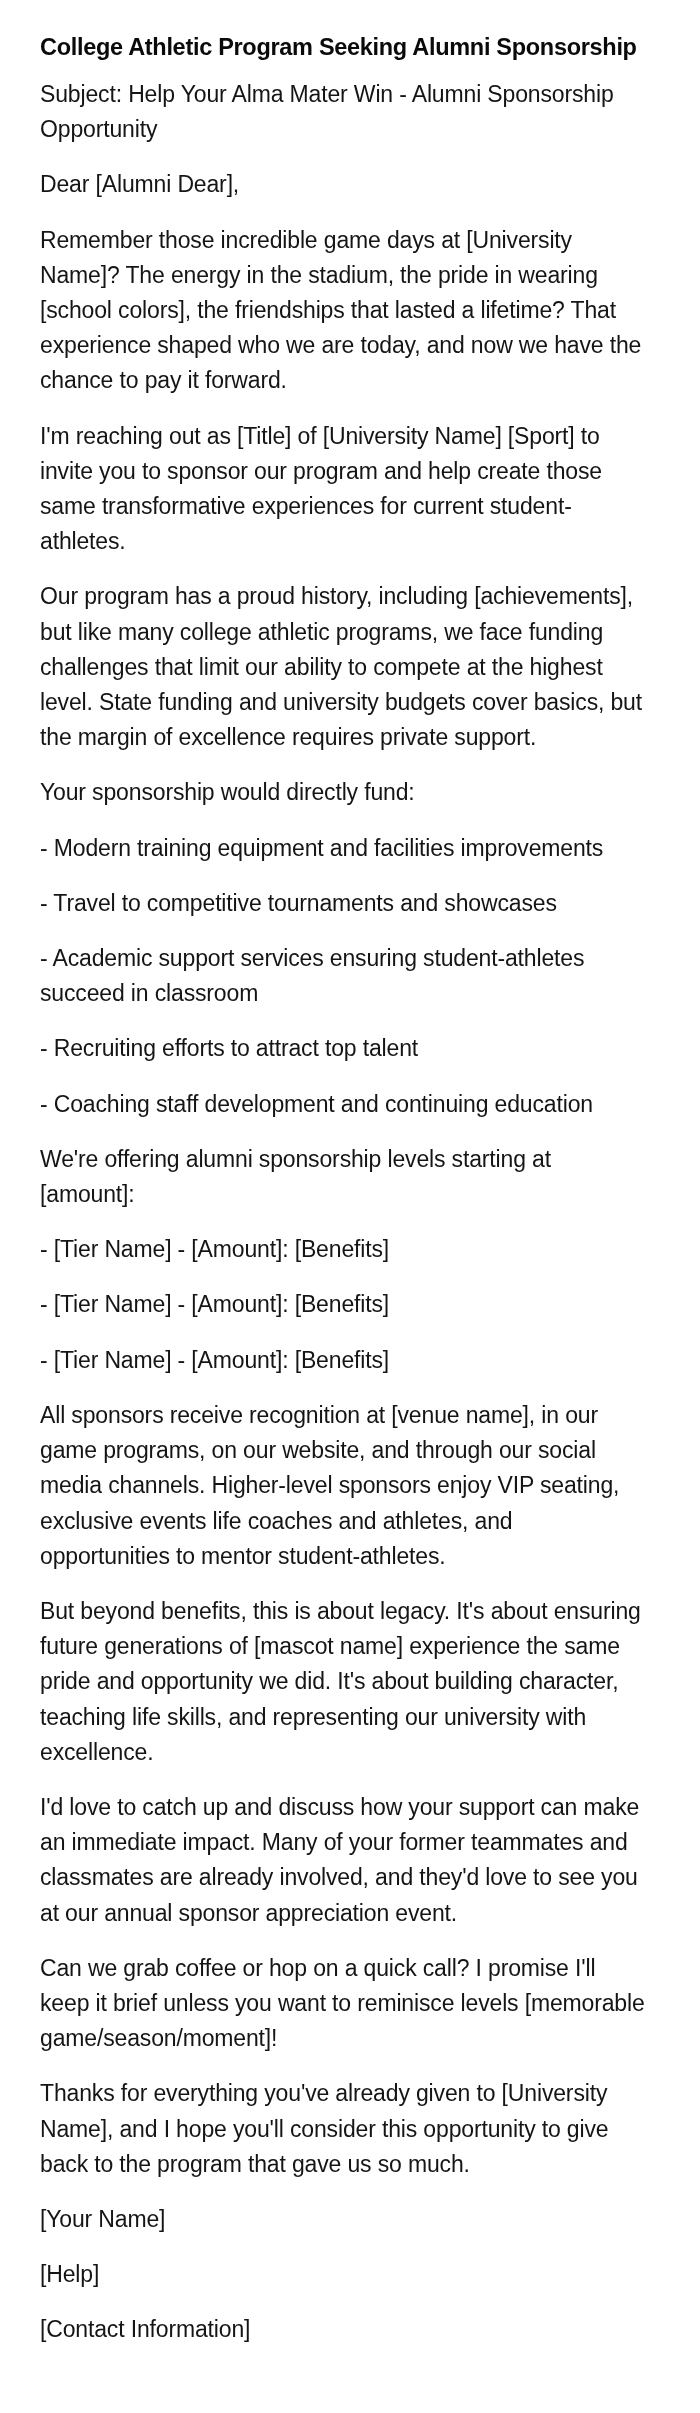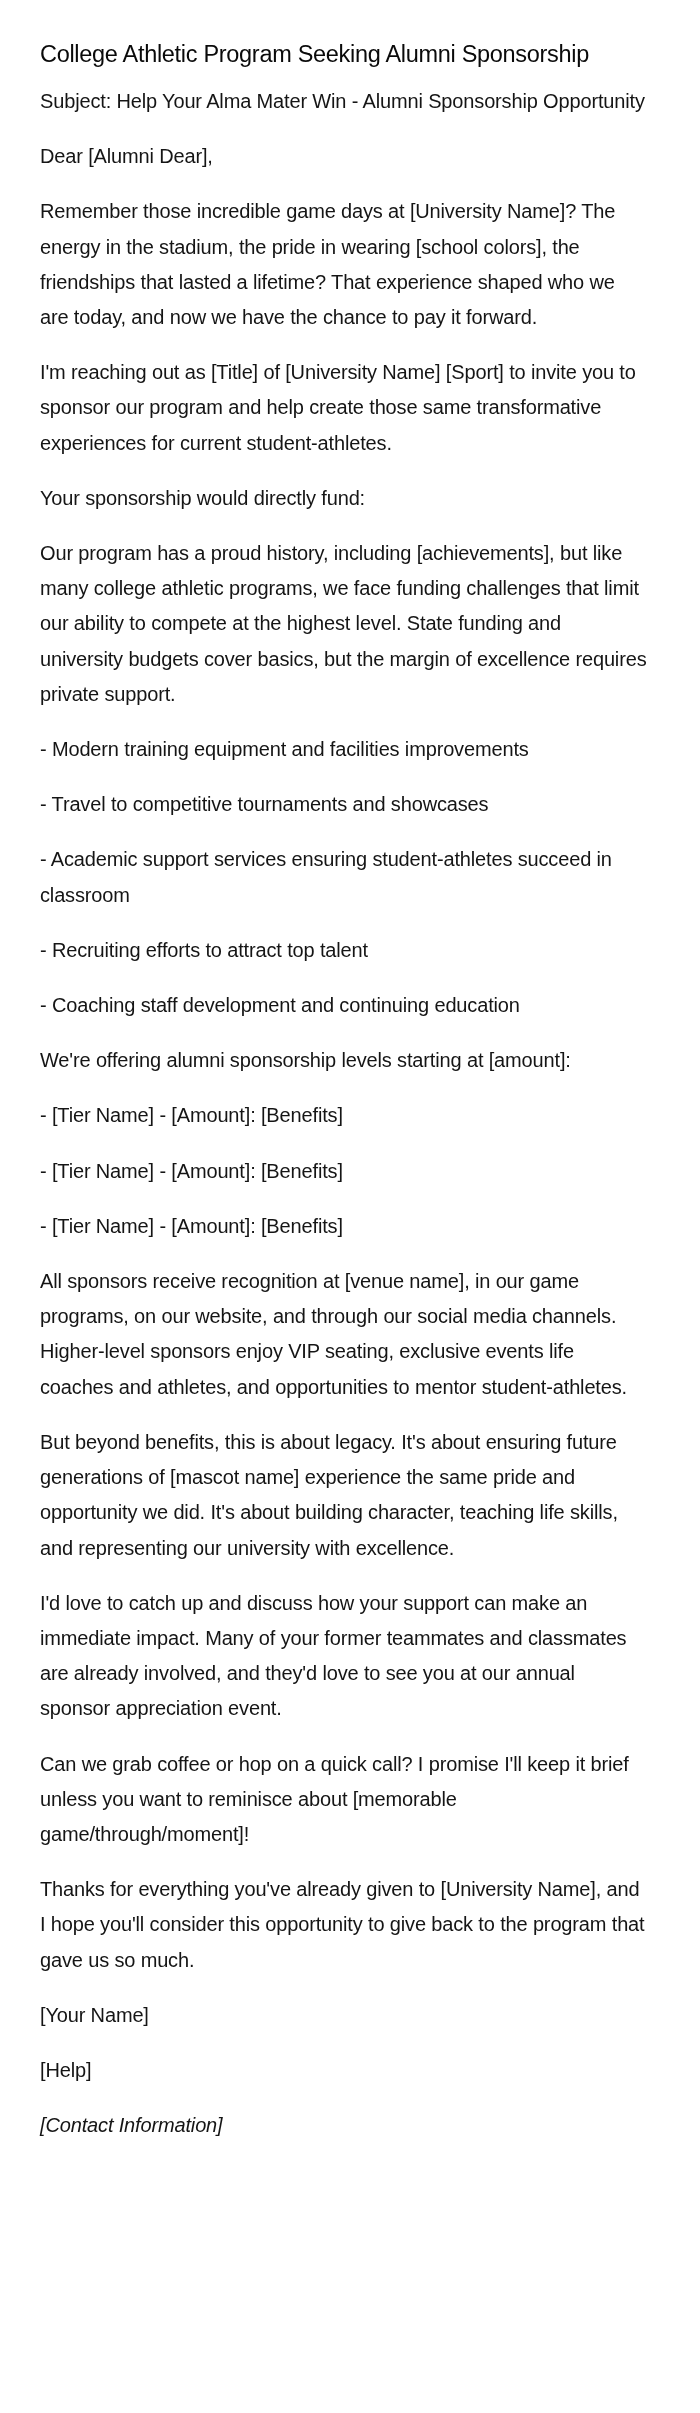--- a/index.html
+++ b/index.html
@@ -14,64 +14,64 @@
       color: #111111;
       font-family: "Liberation Sans", "DejaVu Sans", sans-serif;
     }
     .page {
       position: absolute;
       left: 40px;
       top: 18px;
       width: 615px;
     }
     .doc-title {
-      margin: 15px 0 8px 0;
+      margin: 8px 0 8px 0;
       font-size: 23.5px;
-      font-weight: normal;
+      font-weight: bold;
       line-height: 43px;
       letter-spacing: -0.3px;
       color: #0a0a0a;
     }
     .para {
       margin: 0 8px 20px 0;
-      font-size: 20px;
+      font-size: 23px;
       line-height: 35.2px;
       letter-spacing: -0.15px;
       color: #151515;
     }
-    .para:last-child { margin-bottom: 0; font-style: italic; }
+    .para:last-child { margin-bottom: 0; }
   </style>
 </head>
 <body>
 
 <div class="page">
   <h1 class="doc-title">College Athletic Program Seeking Alumni Sponsorship</h1>
 
   <p class="para">Subject: Help Your Alma Mater Win - Alumni Sponsorship Opportunity</p>
   <p class="para">Dear [Alumni Dear],</p>
 
   <p class="para">Remember those incredible game days at [University Name]? The energy in the stadium, the pride in wearing [school colors], the friendships that lasted a lifetime? That experience shaped who we are today, and now we have the chance to pay it forward.</p>
   <p class="para">I'm reaching out as [Title] of [University Name] [Sport] to invite you to sponsor our program and help create those same transformative experiences for current student-athletes.</p>
+  <p class="para">Our program has a proud history, including [achievements], but like many college athletic programs, we face funding challenges that limit our ability to compete at the highest level. State funding and university budgets cover basics, but the margin of excellence requires private support.</p>
   <p class="para">Your sponsorship would directly fund:</p>
-  <p class="para">Our program has a proud history, including [achievements], but like many college athletic programs, we face funding challenges that limit our ability to compete at the highest level. State funding and university budgets cover basics, but the margin of excellence requires private support.</p>
 
   <p class="para">- Modern training equipment and facilities improvements</p>
   <p class="para">- Travel to competitive tournaments and showcases</p>
   <p class="para">- Academic support services ensuring student-athletes succeed in classroom</p>
   <p class="para">- Recruiting efforts to attract top talent</p>
   <p class="para">- Coaching staff development and continuing education</p>
 
   <p class="para">We're offering alumni sponsorship levels starting at [amount]:</p>
 
   <p class="para">- [Tier Name] - [Amount]: [Benefits]</p>
   <p class="para">- [Tier Name] - [Amount]: [Benefits]</p>
   <p class="para">- [Tier Name] - [Amount]: [Benefits]</p>
 
   <p class="para">All sponsors receive recognition at [venue name], in our game programs, on our website, and through our social media channels. Higher-level sponsors enjoy VIP seating, exclusive events life coaches and athletes, and opportunities to mentor student-athletes.</p>
   <p class="para">But beyond benefits, this is about legacy. It's about ensuring future generations of [mascot name] experience the same pride and opportunity we did. It's about building character, teaching life skills, and representing our university with excellence.</p>
   <p class="para">I'd love to catch up and discuss how your support can make an immediate impact. Many of your former teammates and classmates are already involved, and they'd love to see you at our annual sponsor appreciation event.</p>
-  <p class="para">Can we grab coffee or hop on a quick call? I promise I'll keep it brief unless you want to reminisce about [memorable game/through/moment]!</p>
+  <p class="para">Can we grab coffee or hop on a quick call? I promise I'll keep it brief unless you want to reminisce levels [memorable game/season/moment]!</p>
   <p class="para">Thanks for everything you've already given to [University Name], and I hope you'll consider this opportunity to give back to the program that gave us so much.</p>
 
   <p class="para">[Your Name]</p>
   <p class="para">[Help]</p>
   <p class="para">[Contact Information]</p>
 </div>
 
 </body></html>

